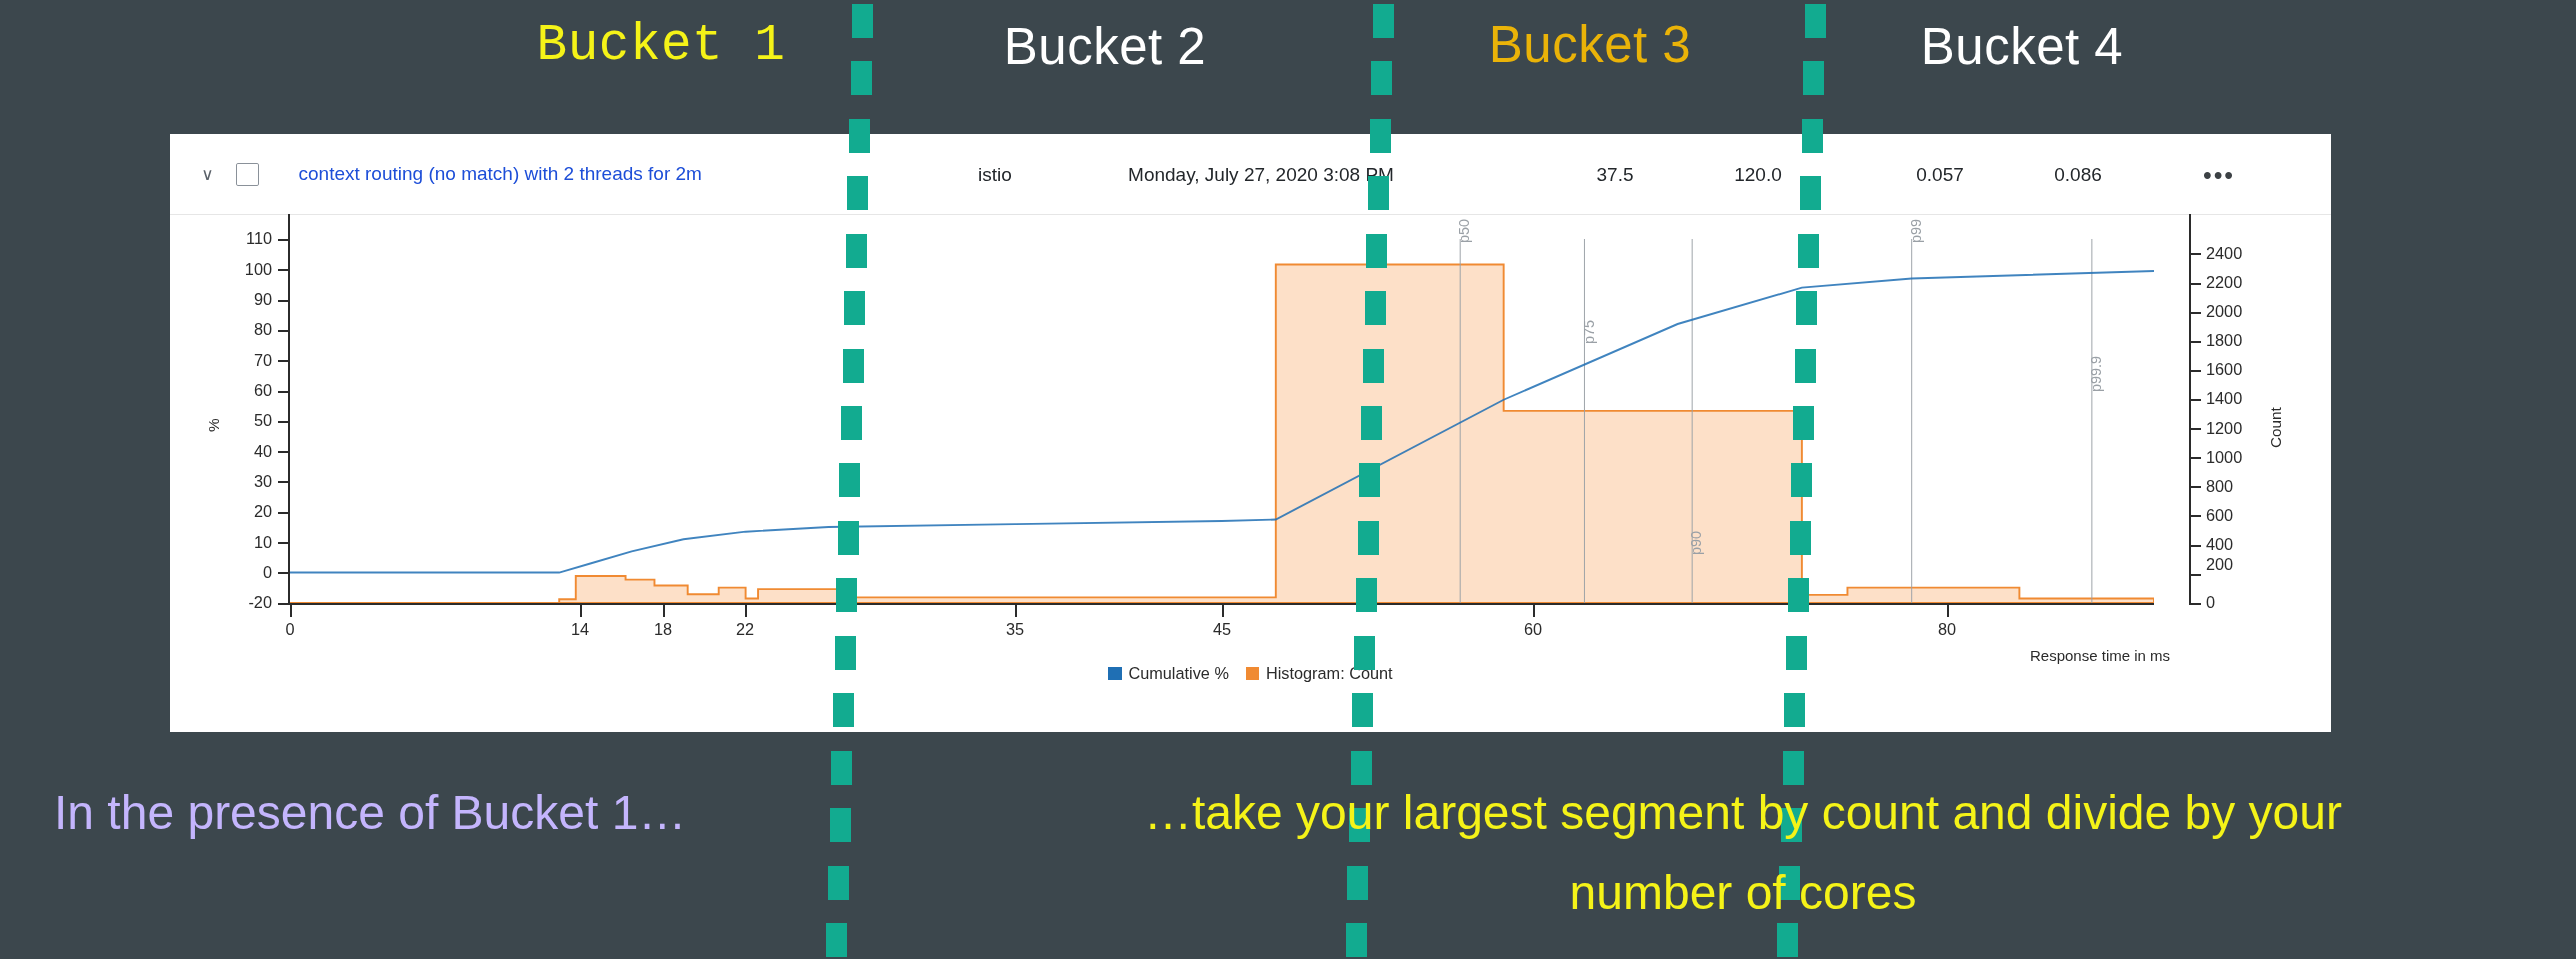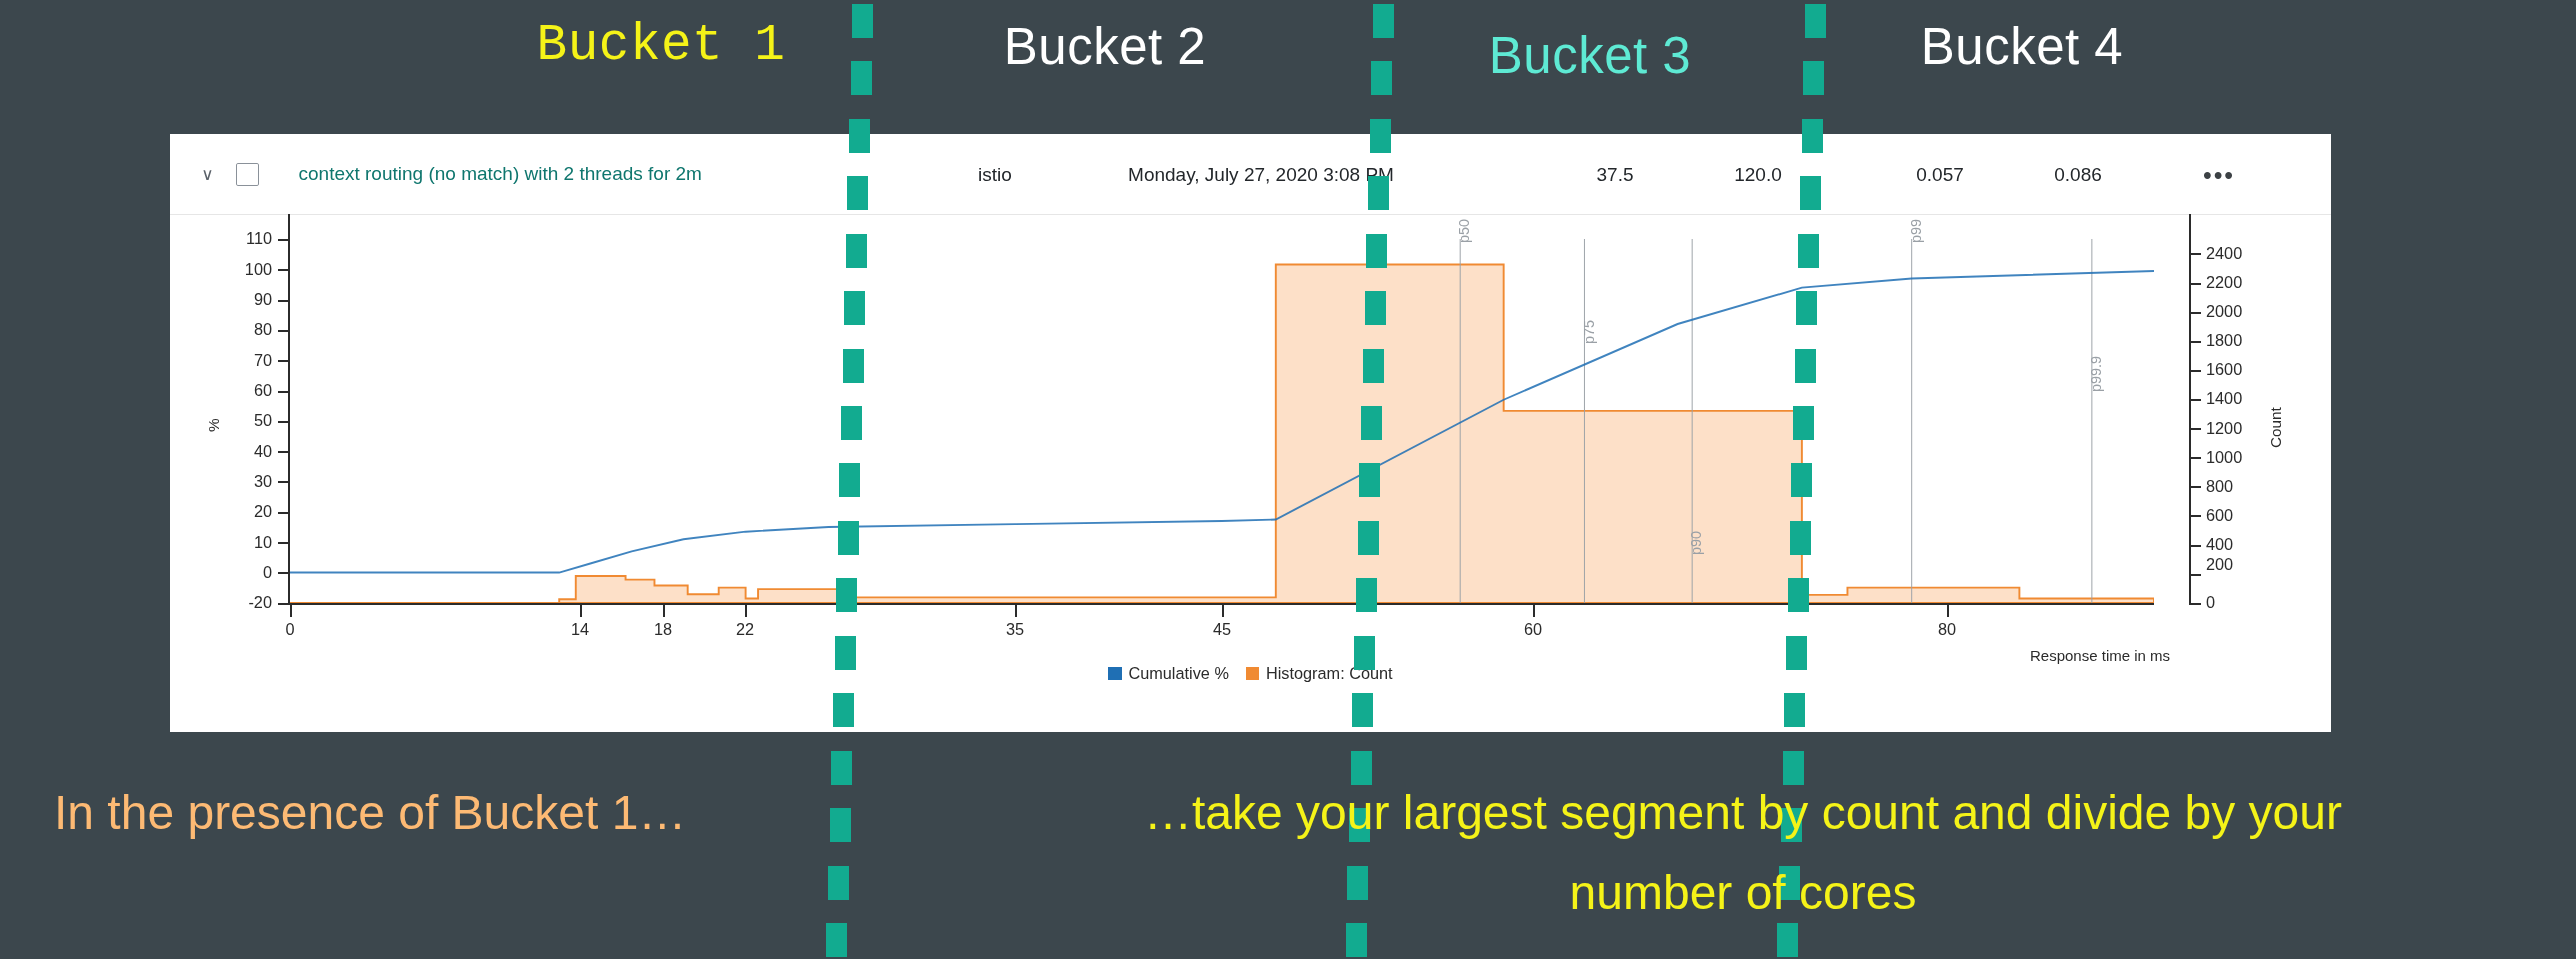--- a/index.html
+++ b/index.html
@@ -37,21 +37,21 @@
   }
   .caret{
     width:33px;margin-left:21px;color:#5a6169;font-size:17px;text-align:center;
     line-height:1;
   }
   .chk{
     width:21px;height:21px;border:1.4px solid #8a9199;border-radius:1.9px;
     margin-left:11.5px;background:#fff;
   }
   .rowtitle{
-    margin-left:40px;font-size:19px;color:#0f766e;white-space:nowrap;
+    margin-left:40px;font-size:19px;color:#1d4ed8;white-space:nowrap;
   }
   .cell{position:absolute;font-size:19px;color:#23272b;white-space:nowrap;text-align:center;transform:translateX(-50%);}
   .dots{position:absolute;font-size:25px;color:#3c4145;letter-spacing:1.9px;transform:translateX(-50%);}
 
   
   #chart{position:absolute;left:0;top:80px;width:2161px;height:517px;}
   #plot{
     position:absolute;
     left:120px;top:25px;
     width:1864px;height:364px;
@@ -88,21 +88,21 @@
   }
 </style>
 </head>
 <body>
 
 <div id="stage">
 
   <div id="bucket-labels">
       <div class="bucket-label" style="left: 661px; top: 17px; color: rgb(245, 243, 24); font-family: Liberation Mono, monospace;">Bucket 1</div>
       <div class="bucket-label" style="left: 1105px; top: 17px; color: rgb(255, 255, 255);">Bucket 2</div>
-      <div class="bucket-label" style="left: 1590px; top: 26px; color: #5eead4;">Bucket 3</div>
+      <div class="bucket-label" style="left: 1590px; top: 15px; color: #eab308;">Bucket 3</div>
       <div class="bucket-label" style="left: 2022px; top: 17px; color: rgb(255, 255, 255);">Bucket 4</div>
     </div>
 
   <div id="card">
 
     <div id="rowbar">
       <div class="caret">∨</div>
       <div class="chk"></div>
       <div class="rowtitle">context routing (no match) with 2 threads for 2m</div>
     </div>
@@ -277,19 +277,19 @@
         <div class="dash" style="left: 1786px; top: 636px; background: rgb(18, 171, 144);"></div>
         <div class="dash" style="left: 1784px; top: 693px; background: rgb(18, 171, 144);"></div>
         <div class="dash" style="left: 1783px; top: 751px; background: rgb(18, 171, 144);"></div>
         <div class="dash" style="left: 1781px; top: 808px; background: rgb(18, 171, 144);"></div>
         <div class="dash" style="left: 1779px; top: 866px; background: rgb(18, 171, 144);"></div>
         <div class="dash" style="left: 1777px; top: 923px; background: rgb(18, 171, 144);"></div>
       </div>
     </div>
 
   <div id="captions">
-      <div class="caption" style="top: 785px; color: #fdba74; left: 54px;">In the presence of Bucket 1…</div>
+      <div class="caption" style="top: 785px; color: #c4b5fd; left: 54px;">In the presence of Bucket 1…</div>
       <div class="caption" style="top: 785px; color: rgb(245, 243, 24); left: 1743px; transform: translateX(-50%);">…take your largest segment by count and divide by your</div>
       <div class="caption" style="top: 865px; color: rgb(245, 243, 24); left: 1743px; transform: translateX(-50%);">number of cores</div>
     </div>
 
 </div>
 
 
 </body></html>

